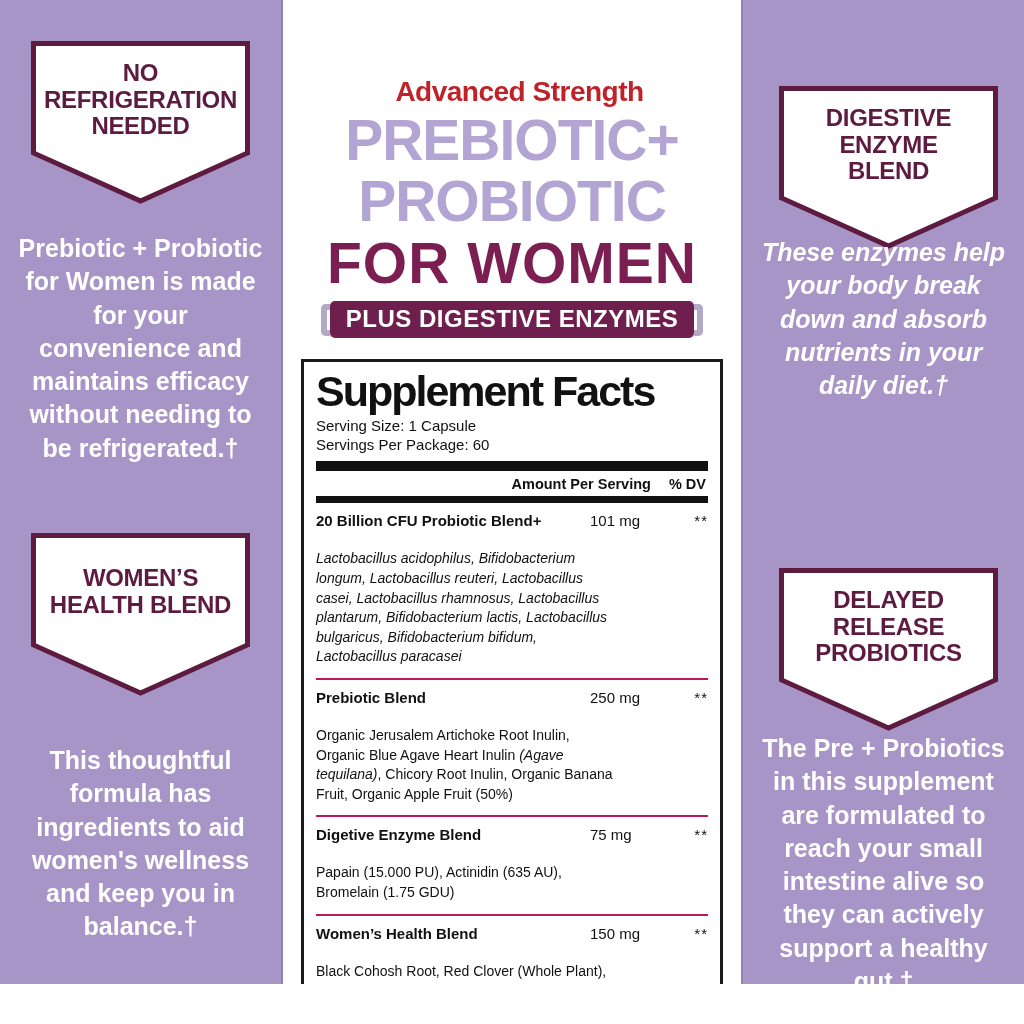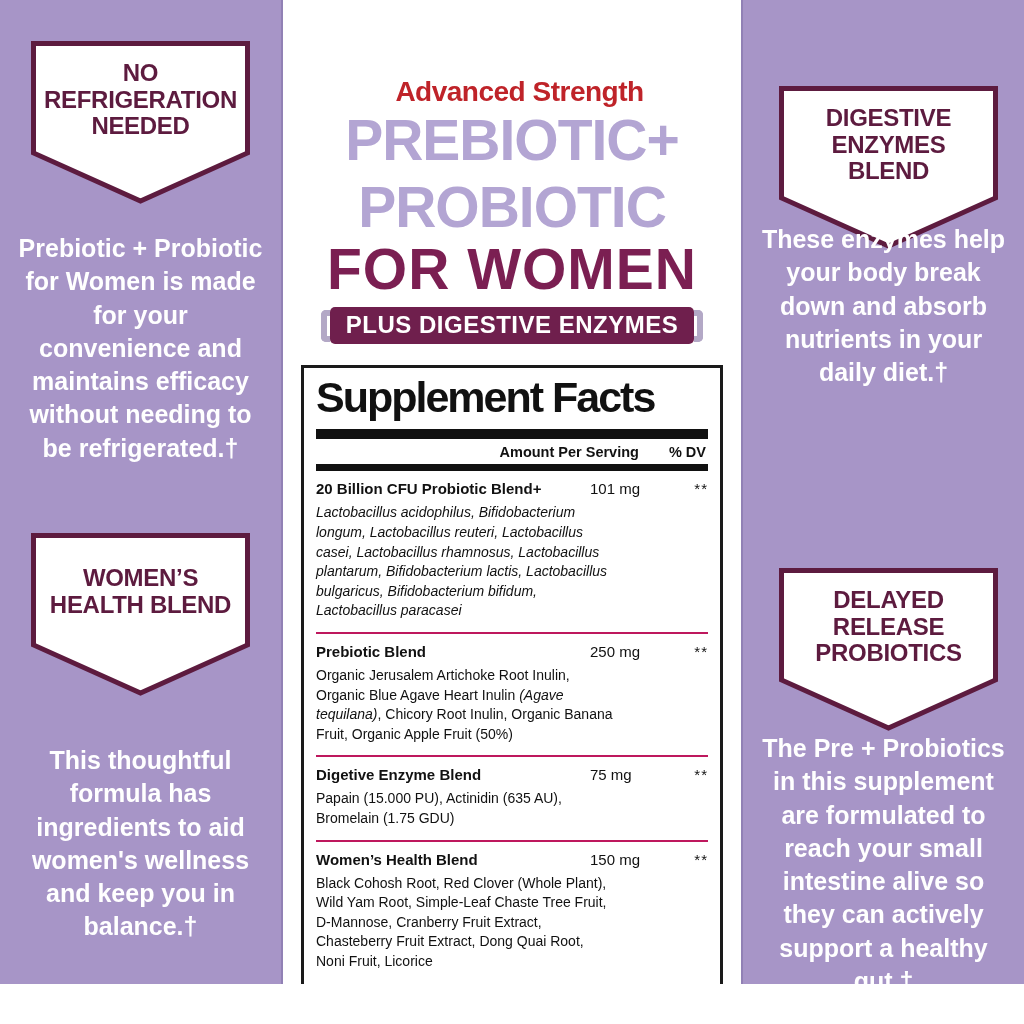--- a/index.html
+++ b/index.html
@@ -15,52 +15,52 @@
   .col.right .badge{left:36px;}
   .badge svg{position:absolute;left:0;top:0;}
   .badge-text{position:absolute;left:8px;right:8px;top:8px;height:102px;display:flex;flex-direction:column;
     justify-content:center;align-items:center;text-align:center;font-weight:bold;font-size:24px;
     color:#5d1b3f;line-height:1.12;letter-spacing:-0.3px;}
   .badge-text span{display:block;}
 
   .side-para{position:absolute;left:9px;right:9px;margin:8px;color:#ffffff;font-weight:bold;
     font-size:25px;line-height:1.33;text-align:center;}
   .b-lt1{top:41px;} .b-lt2{top:533px;} .b-rt1{top:42px;margin-top:44px;} .b-rt2{top:535px;margin-top:33px;}
-  .p-lt1{top:224px;} .p-lt2{top:736px;} .p-rt1{top:215px;} .p-rt2{top:724px;}
+  .p-lt1{top:224px;} .p-lt2{top:736px;} .p-rt1{top:228px;font-style:italic;} .p-rt2{top:724px;}
 
   
   .center{flex:1;position:relative;text-align:center;background:#fff;}
   .tagline{margin:76px 0 0;font-size:28px;font-weight:bold;color:#bf2329;letter-spacing:-0.5px;padding-left:15px;}
   .title-lav{margin:4px 0 0;font-size:57px;font-weight:bold;color:#b3a5d3;line-height:1.0;letter-spacing:-1px;}
-  .title-lav.second{margin-top:10px;}
+  .title-lav.second{margin-top:4px;}
   .title-maroon{margin:4px 0 0;font-size:57px;font-weight:bold;color:#7b1f52;line-height:1.02;letter-spacing:1px;}
   .banner-row{display:flex;align-items:center;justify-content:center;margin-top:9px;gap:0;}
   .bracket{width:9px;height:32px;border:6px solid #b3a8c6;box-sizing:border-box;}
   .bracket.l{border-right:none;border-radius:5px 0 0 5px;}
   .bracket.r{border-left:none;border-radius:0 5px 5px 0;}
   .banner{background:#6f1f4d;color:#fff;font-weight:bold;font-size:24px;letter-spacing:0.5px;
     padding:3px 16px 4px;border-radius:5px;line-height:30px;}
 
   
   .sf-panel{margin:21px auto 0;width:422px;box-sizing:border-box;border:3px solid #1a1a1a;background:#fff;
     text-align:left;padding:6px 12px 10px;color:#111;}
   .sf-title{margin:0;font-size:43px;font-weight:bold;letter-spacing:-2px;line-height:1.1;}
   .sf-serving{margin:2px 0 0;font-size:15px;}
   .sf-bar{height:10px;background:#111;margin-top:8px;}
   .sf-bar.mid{height:7px;margin-top:0;}
   .sf-bar.bottom{height:11px;margin-top:10px;}
-  .sf-colheads{display:flex;justify-content:flex-end;align-items:center;gap:30px;
+  .sf-colheads{display:flex;justify-content:flex-end;align-items:center;gap:18px;
     font-weight:bold;font-size:14.5px;padding:5px 2px 4px;}
   .sf-row{border-bottom:2px solid #be185d;padding:9px 0 11px;}
   .sf-row.last{border-bottom:none;}
   .sf-row-top{display:flex;align-items:baseline;}
   .sf-name{flex:1;font-weight:bold;font-size:15px;}
   .sf-amount{width:88px;font-size:15px;}
   .sf-dv{width:30px;text-align:right;font-size:15px;letter-spacing:1px;}
-  .sf-desc{margin:6px 0 0;font-size:14px;line-height:1.4;max-width:298px;}
+  .sf-desc{margin:20px 0 0;font-size:14px;line-height:1.4;max-width:298px;}
   .italic{font-style:italic;}
 </style>
 </head>
 <body>
 
 <div class="page">
 
   <aside class="col left">
     <div class="badge b-lt1">
       <svg width="219" height="164" viewBox="0 0 219 164">
@@ -93,20 +93,22 @@
     <h1 class="title-maroon">FOR WOMEN</h1>
 
     <div class="banner-row">
       <span class="bracket l"></span>
       <span class="banner">PLUS DIGESTIVE ENZYMES</span>
       <span class="bracket r"></span>
     </div>
 
     <section class="sf-panel">
       <h2 class="sf-title">Supplement Facts</h2>
+      <p class="sf-serving">Serving Size: 1 Capsule</p>
+      <p class="sf-serving">Servings Per Package: 60</p>
       <div class="sf-bar"></div>
       <div class="sf-colheads">
         <span>Amount Per Serving</span>
         <span>% DV</span>
       </div>
       <div class="sf-bar mid"></div>
 
       <div class="sf-row">
         <div class="sf-row-top">
           <span class="sf-name">20 Billion CFU Probiotic Blend+</span>
@@ -148,21 +150,21 @@
     </section>
   </main>
 
   <aside class="col right">
     <div class="badge b-rt1">
       <svg width="219" height="164" viewBox="0 0 219 164">
         <polygon points="2.5,2.5 216.5,2.5 216.5,112 109.5,160 2.5,112" fill="#ffffff" stroke="#5d1b3f" stroke-width="5"></polygon>
       </svg>
       <div class="badge-text">
         <span>DIGESTIVE</span>
-        <span>ENZYMES</span>
+        <span>ENZYME</span>
         <span>BLEND</span>
       </div>
     </div>
     <p class="side-para p-rt1">These enzymes help your body break down and absorb nutrients in your daily diet.†</p>
 
     <div class="badge b-rt2">
       <svg width="219" height="164" viewBox="0 0 219 164">
         <polygon points="2.5,2.5 216.5,2.5 216.5,112 109.5,160 2.5,112" fill="#ffffff" stroke="#5d1b3f" stroke-width="5"></polygon>
       </svg>
       <div class="badge-text">

